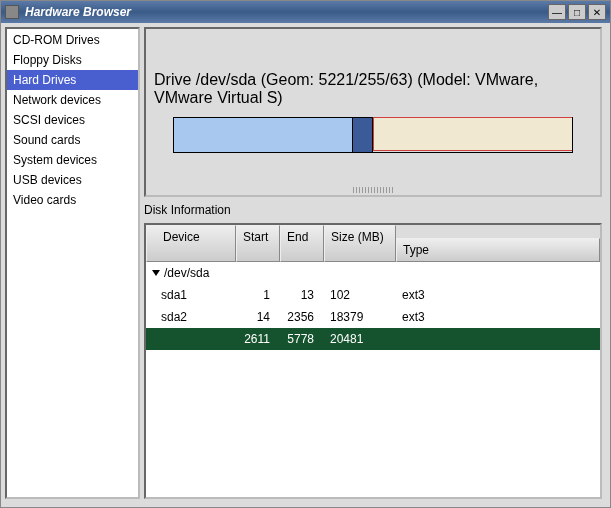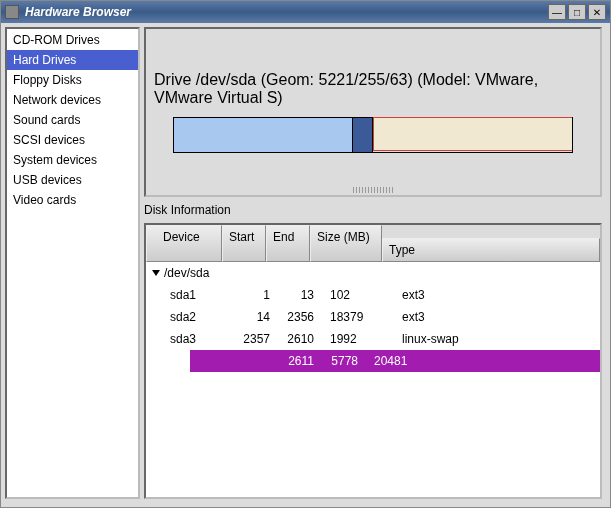--- a/index.html
+++ b/index.html
@@ -131,52 +131,52 @@
   background: #dcdcdc;
 }
 .th {
   padding: 4px 6px;
   border: 1px solid #888;
   border-top: 1px solid #eee;
   border-left: 1px solid #eee;
   font-size: 12px;
   background: linear-gradient(#eee, #ccc);
 }
-.col-device { width: 76px; padding-left: 16px; }
+.col-device { width: 90px; padding-left: 16px; }
 .col-start { width: 44px; text-align: left; }
 .col-end { width: 44px; text-align: left; }
 .col-size { width: 72px; text-align: left; }
 .col-type { flex: 1; text-align: left; margin-top: 13px; }
 .tbody { flex: 1; background: #fff; overflow: auto; }
 .trow {
   display: flex;
   align-items: center;
   height: 22px;
   font-size: 12px;
 }
-.trow.selected { background: #a21caf; color: #fff; margin-left: 44px; }
+.trow.selected { background: #14532d; color: #fff; }
 .td { padding: 0 6px; }
 .td-device { width: 90px; display: flex; align-items: center; gap: 4px; }
 .td-start { width: 44px; text-align: right; padding-right: 10px; }
 .td-end { width: 44px; text-align: right; padding-right: 10px; }
 .td-size { width: 72px; text-align: left; padding-right: 10px; }
 .td-type { flex: 1; }
 .tree-arrow {
   display: inline-block;
   width: 8px; height: 8px;
 }
 .tree-arrow.open::before {
   content: "";
   display: block;
   border-left: 4px solid transparent;
   border-right: 4px solid transparent;
   border-top: 6px solid #000;
   margin-top: 1px;
 }
-.indent1 { padding-left: 24px; }
+.indent1 { padding-left: 15px; }
 </style>
 </head>
 <body>
 
 <div class="window">
   <div class="titlebar">
     <span class="title-icon"></span>
     <span class="title">Hardware Browser</span>
     <div class="win-btn">
         <span>—</span>
@@ -185,25 +185,25 @@
         <span>□</span>
       </div>
     <div class="win-btn">
         <span>✕</span>
       </div>
   </div>
   <div class="body">
 
     <div class="sidebar">
       <div class="sidebar-item">CD-ROM Drives</div>
+      <div class="sidebar-item">Floppy Disks</div>
       <div class="sidebar-item selected">Hard Drives</div>
-      <div class="sidebar-item">Floppy Disks</div>
       <div class="sidebar-item">Network devices</div>
+      <div class="sidebar-item">SCSI devices</div>
       <div class="sidebar-item">Sound cards</div>
-      <div class="sidebar-item">SCSI devices</div>
       <div class="sidebar-item">System devices</div>
       <div class="sidebar-item">USB devices</div>
       <div class="sidebar-item">Video cards</div>
     </div>
 
     <div class="main">
 
       <div class="drive-panel">
         <div class="drive-label">Drive /dev/sda (Geom: 5221/255/63) (Model: VMware, VMware Virtual S)</div>
         <div class="partition-bar">
@@ -243,27 +243,20 @@
             <div class="td td-size">102</div>
             <div class="td td-type">ext3</div>
           </div>
           <div class="trow">
             <div class="td td-device indent1">sda2</div>
             <div class="td td-start">14</div>
             <div class="td td-end">2356</div>
             <div class="td td-size">18379</div>
             <div class="td td-type">ext3</div>
           </div>
-          <div class="trow">
-            <div class="td td-device indent1">sda3</div>
-            <div class="td td-start">2357</div>
-            <div class="td td-end">2610</div>
-            <div class="td td-size">1992</div>
-            <div class="td td-type">linux-swap</div>
-          </div>
           <div class="trow selected">
             <div class="td td-device indent1"></div>
             <div class="td td-start">2611</div>
             <div class="td td-end">5778</div>
             <div class="td td-size">20481</div>
           </div>
         </div>
       </div>
 
     </div>

